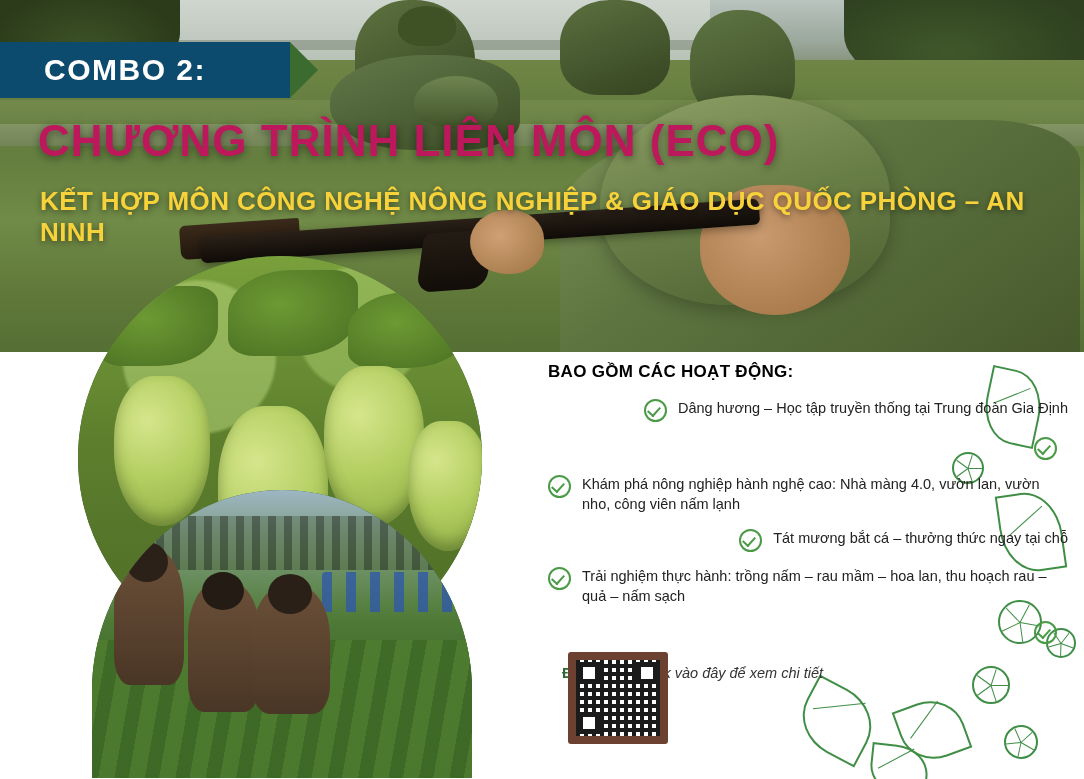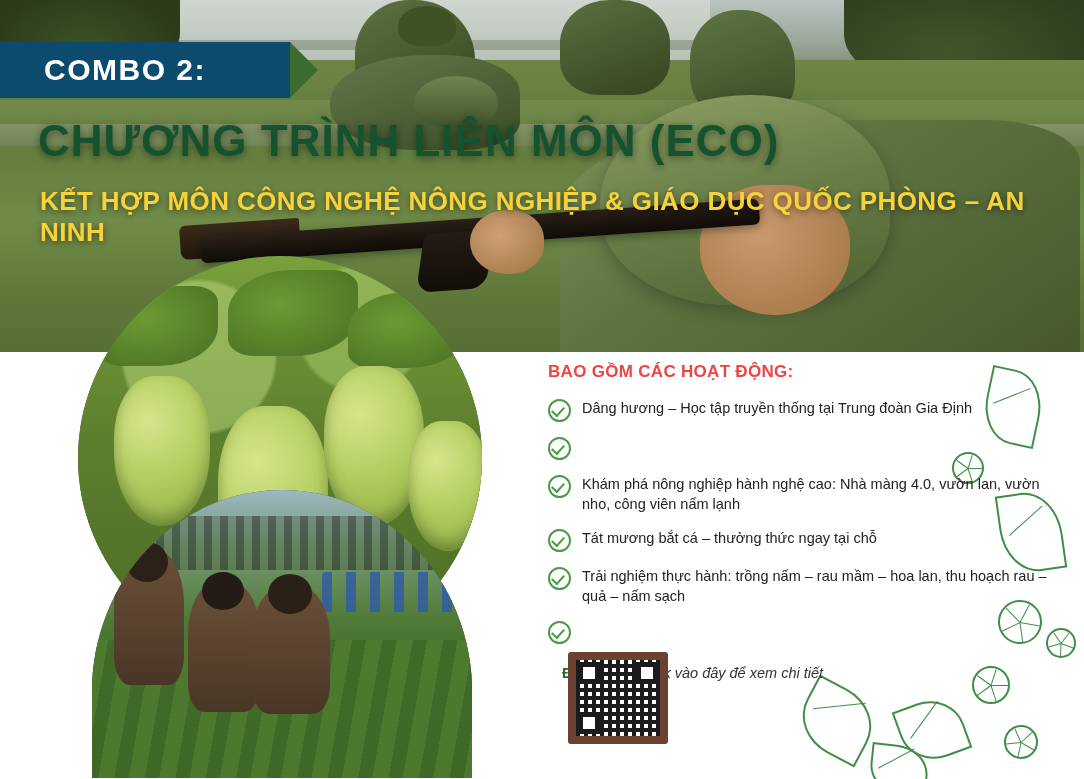--- a/index.html
+++ b/index.html
@@ -147,21 +147,21 @@
     color: #ffffff;
     font-size: 30px;
     font-weight: bold;
     letter-spacing: 1.5px;
   }
 
   
   .title-main {
     position: absolute;
     left: 38px; top: 116px;
-    color: #14532d;
+    color: #be185d;
     font-size: 44px;
     font-weight: bold;
     letter-spacing: 1px;
     text-shadow: 0 2px 8px rgba(0,0,0,.45);
   }
   .title-sub {
     position: absolute;
     left: 40px; top: 186px;
     color: #f7d23a;
     font-size: 26px;
@@ -275,31 +275,32 @@
     z-index: 6;
   }
 
   
   .content {
     position: absolute;
     left: 548px; top: 362px;
     width: 520px;
   }
   .content-title {
-    color: #ef4444;
+    color: #000000;
     font-size: 17px;
     font-weight: bold;
     letter-spacing: .3px;
     margin-bottom: 16px;
   }
   .bullet-list { margin: 0; padding: 0; list-style: none; }
   .bullet-item {
     display: flex;
     align-items: flex-start;
     margin-bottom: 14px;
+    justify-content: flex-end;
   }
   .check {
     flex: 0 0 auto;
     width: 19px; height: 19px;
     border: 2px solid #4a9a46;
     border-radius: 50%;
     margin-right: 11px;
     margin-top: 1px;
     position: relative;
   }

